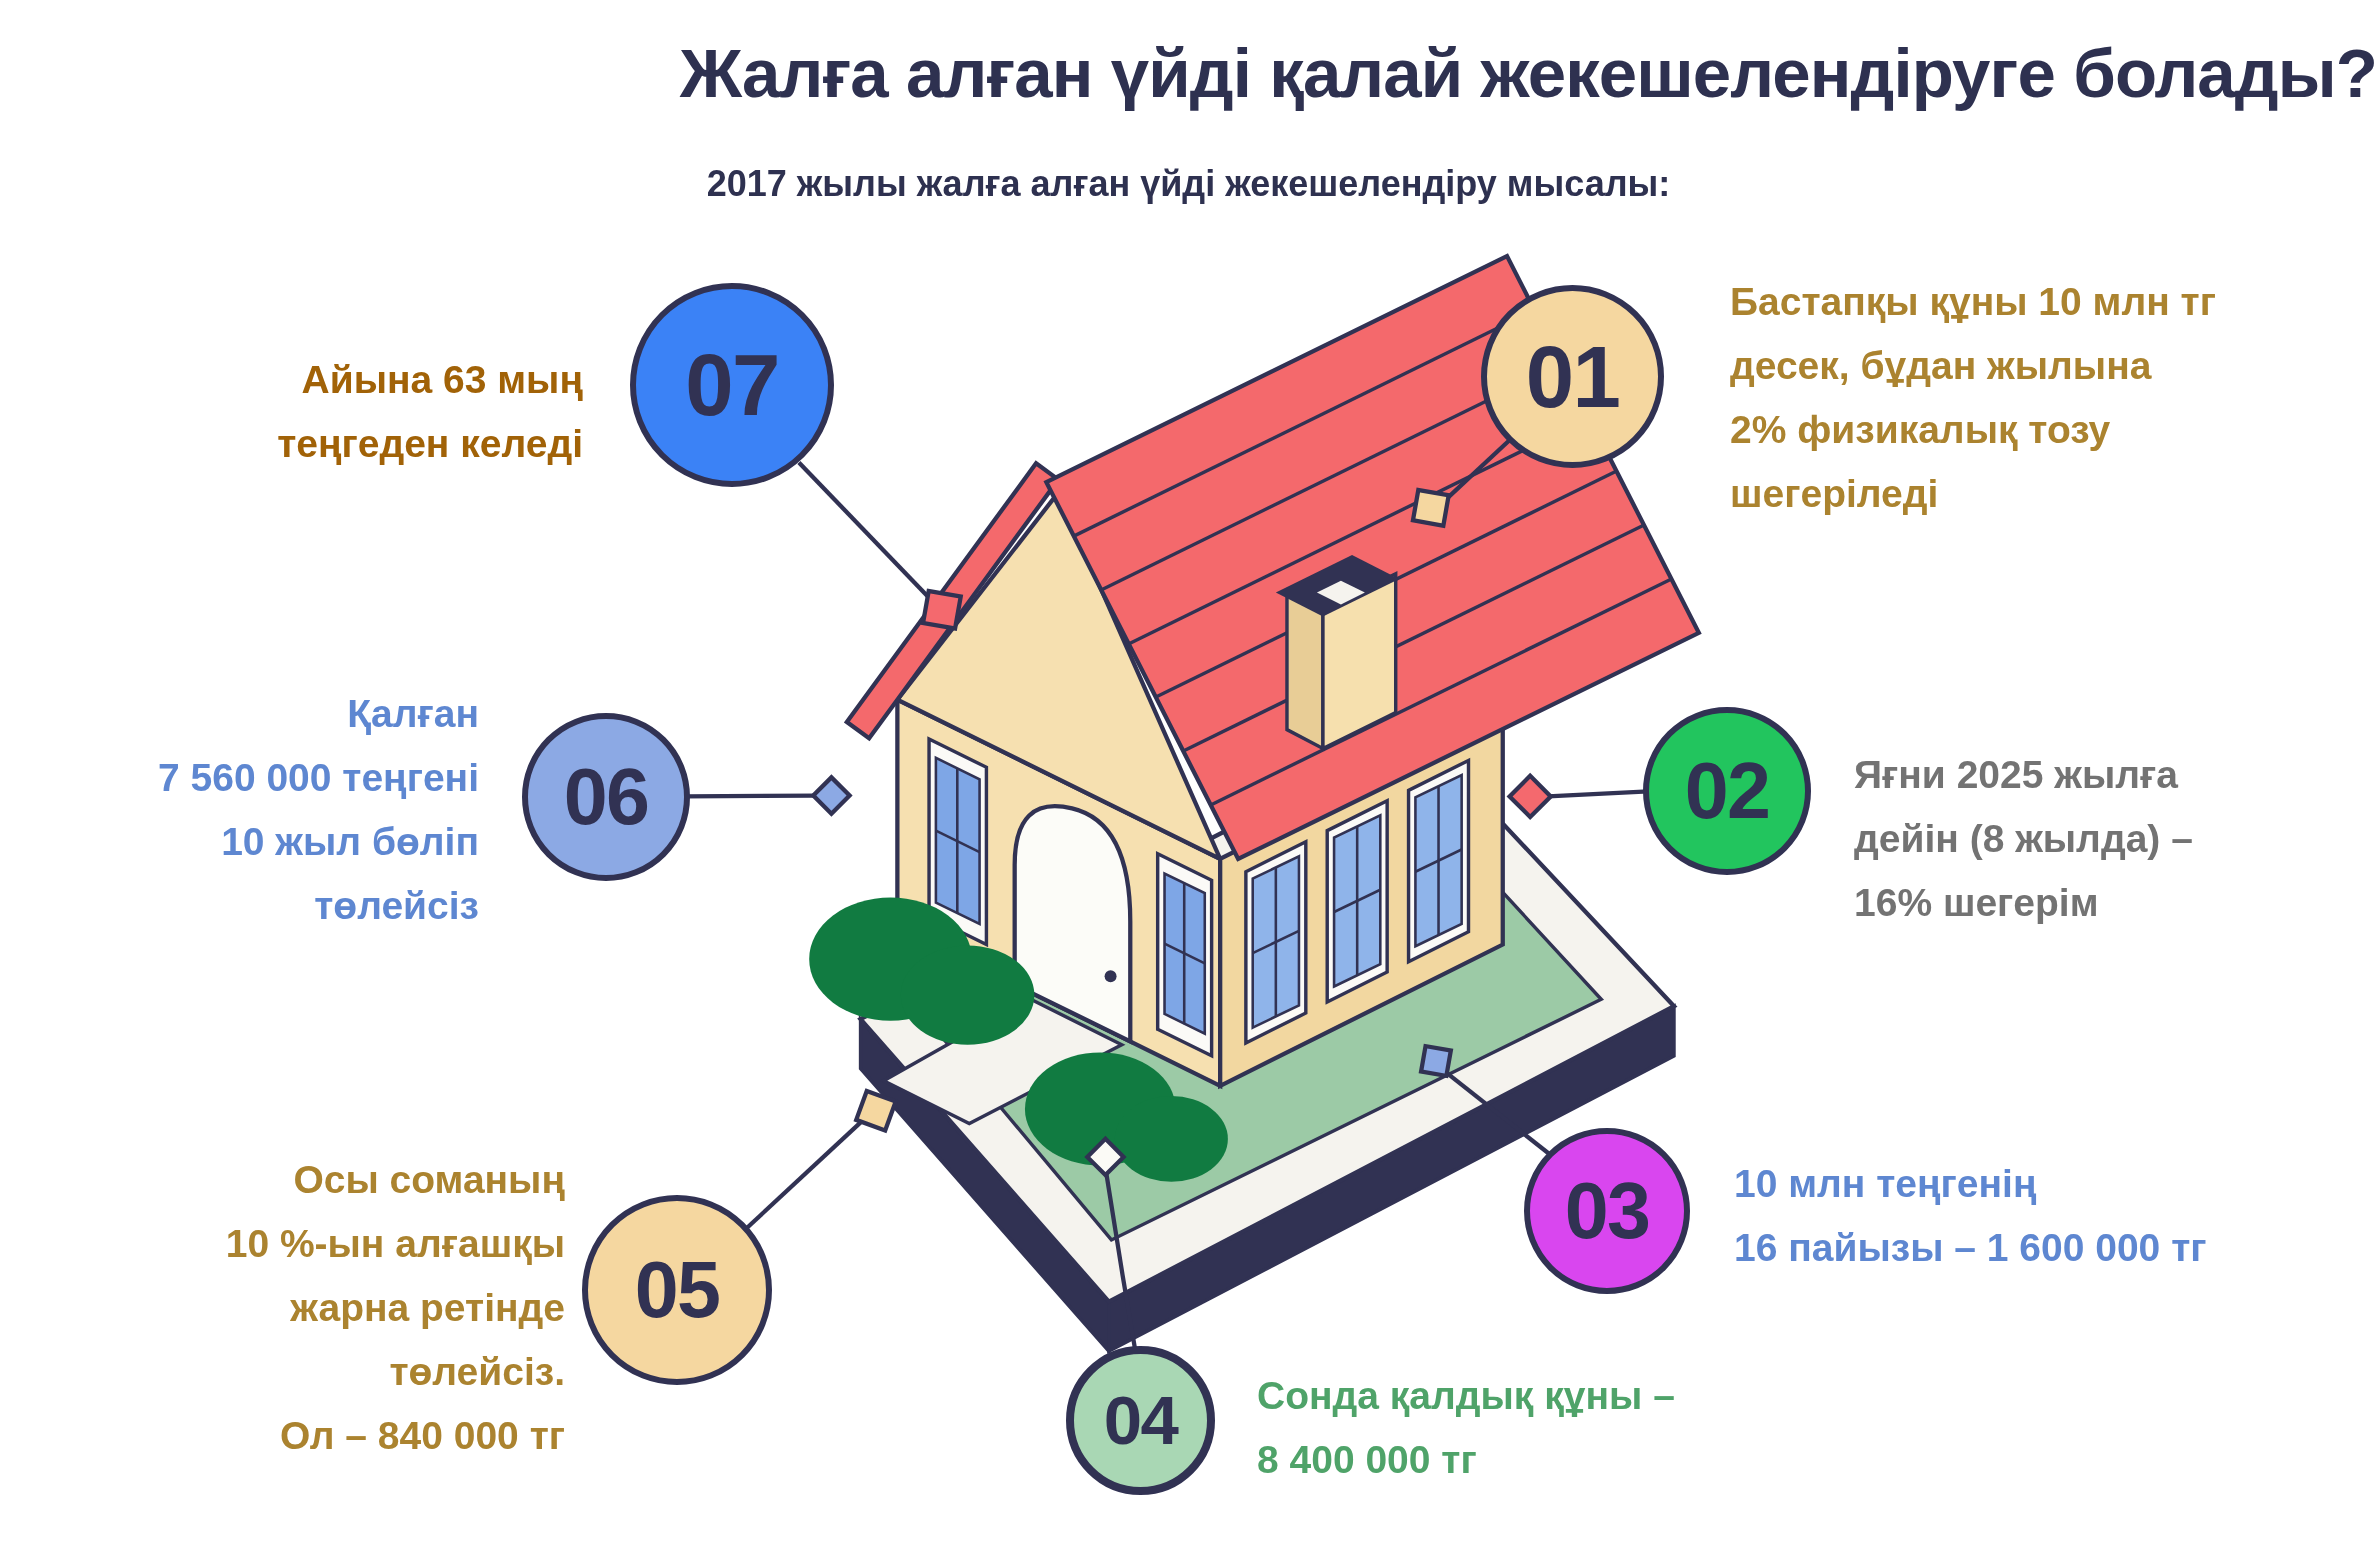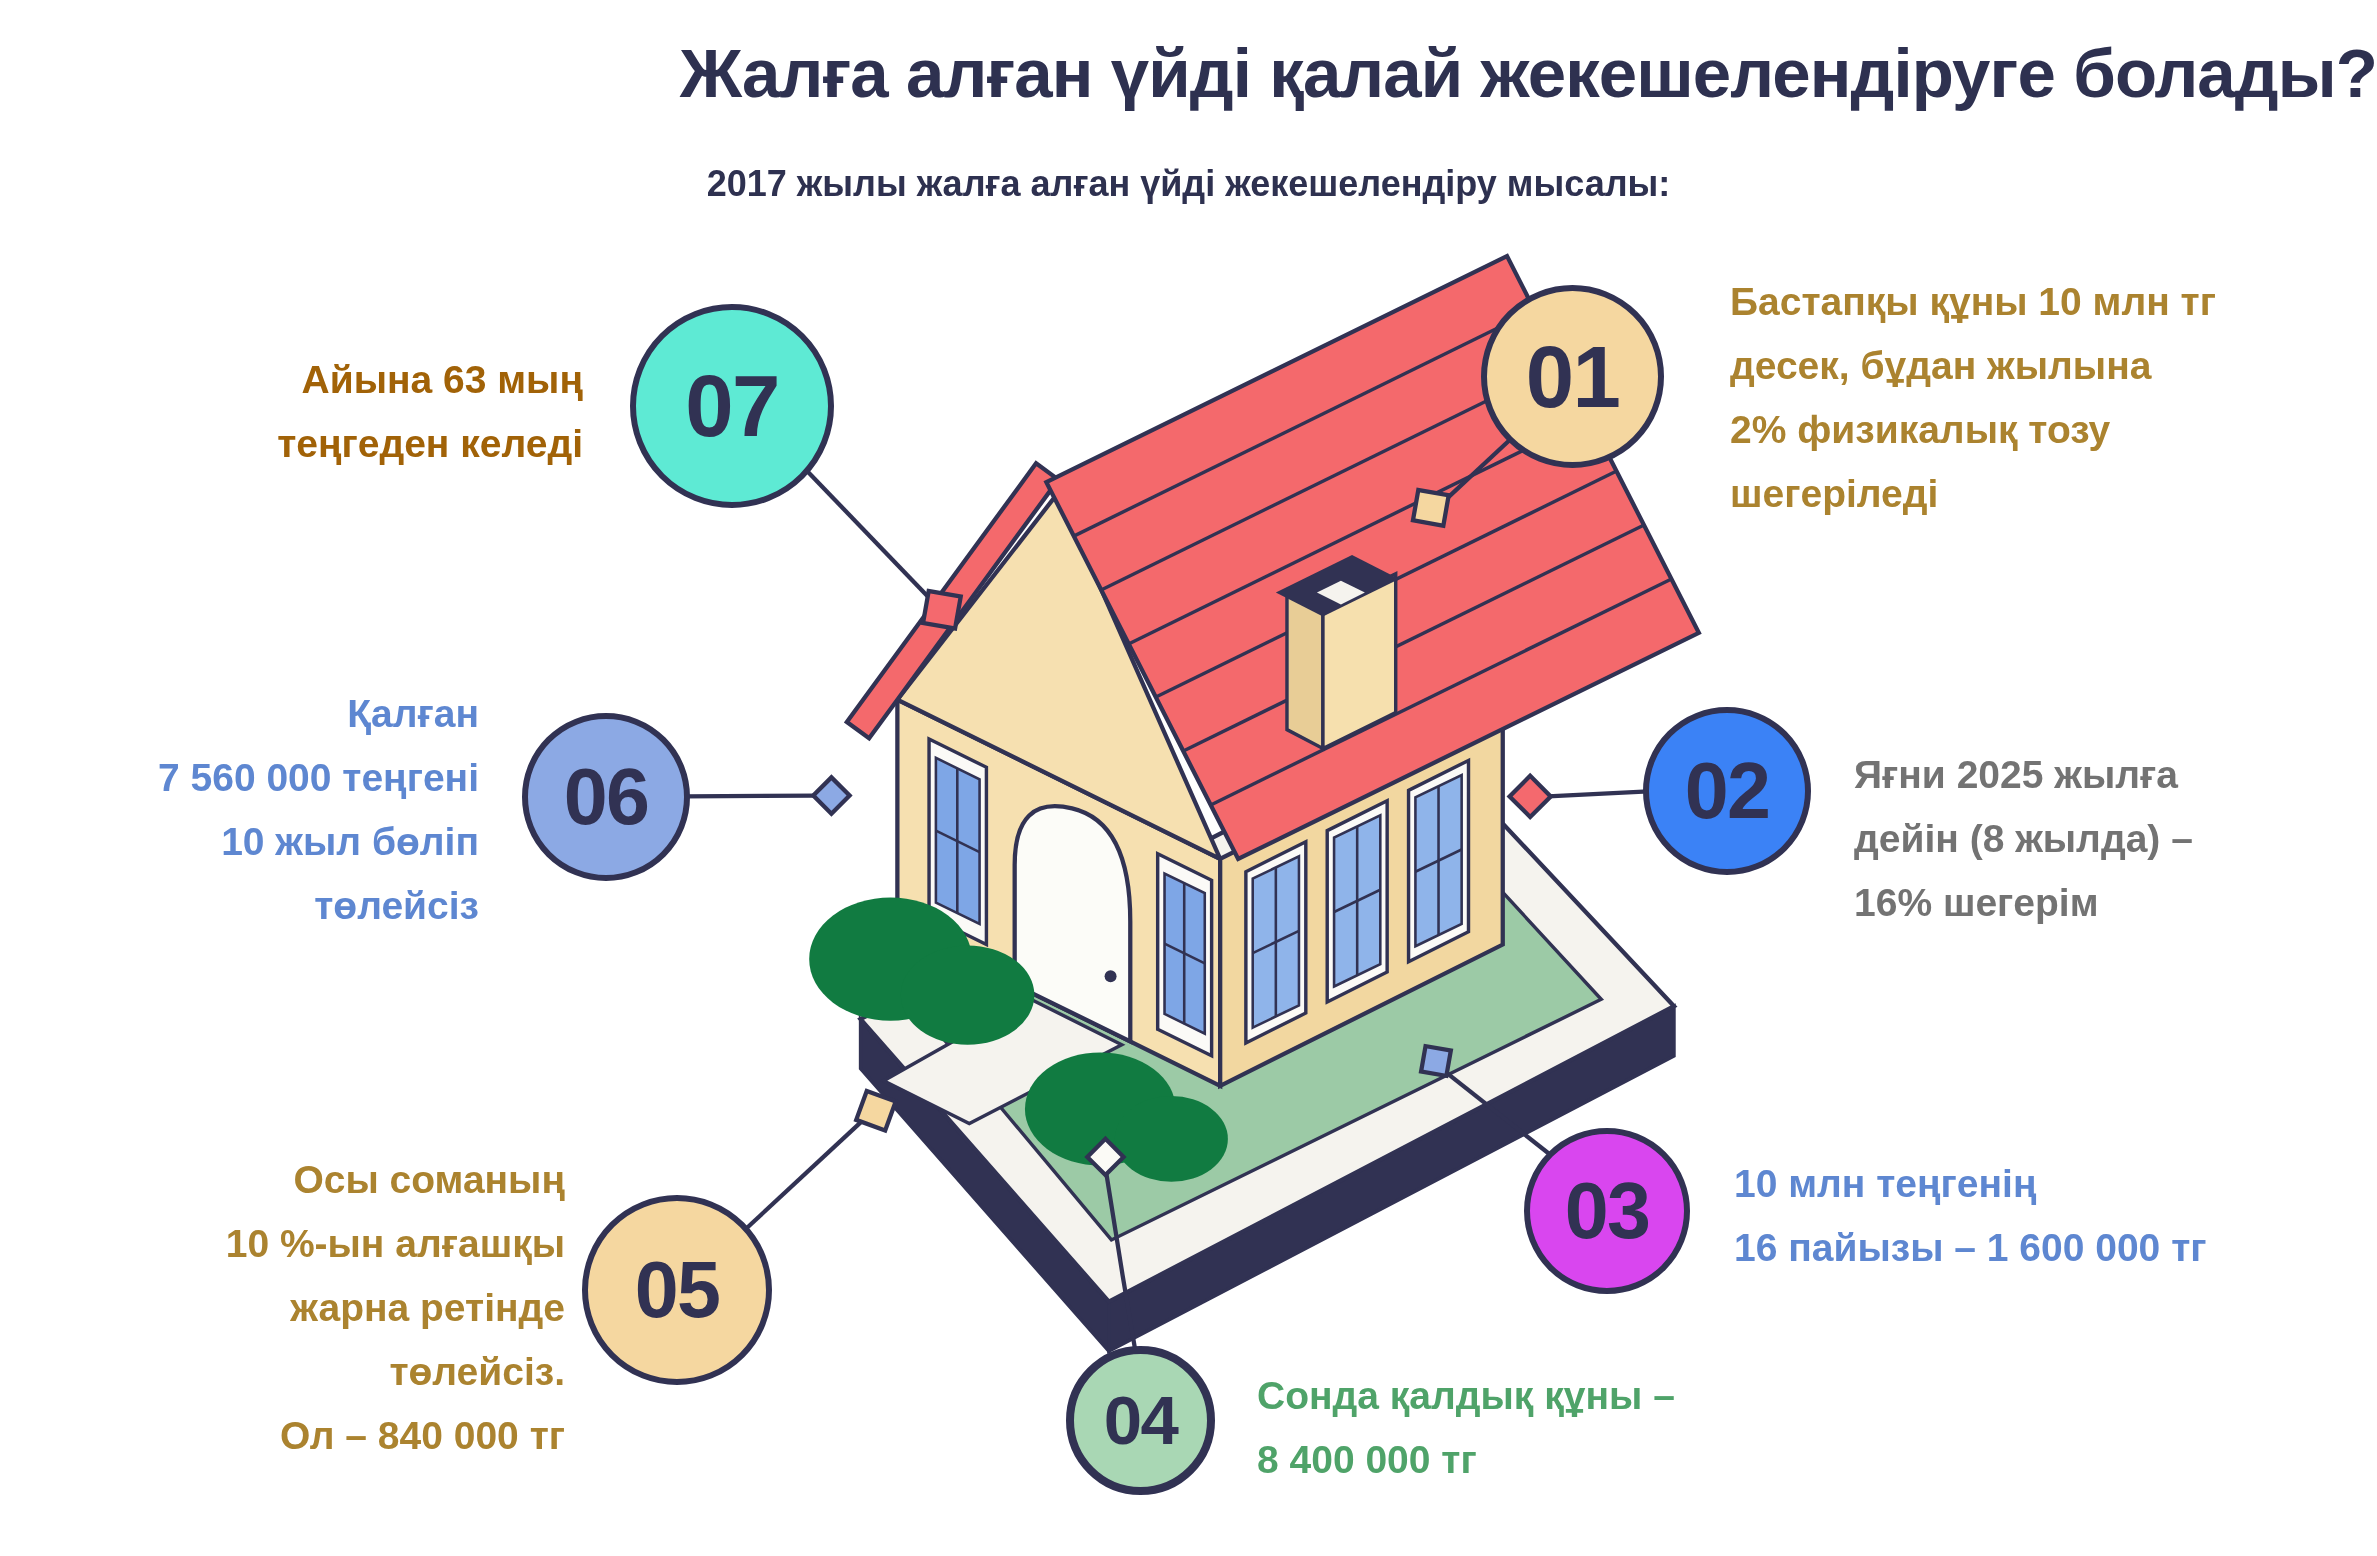--- a/index.html
+++ b/index.html
@@ -140,36 +140,36 @@
   </g>
 </svg>
 
 <div id="content" class="layer">
   <div class="title">Жалға алған үйді қалай жекешелендіруге болады?</div>
   <div class="subtitle">2017 жылы жалға алған үйді жекешелендіру мысалы:</div>
 
   <div class="step-circle" style="left: 1481px; top: 285px; width: 183px; height: 183px; font-size: 87px; background: rgb(245, 215, 160);">
     <span>01</span>
   </div>
-  <div class="step-circle" style="left: 1643px; top: 707px; width: 168px; height: 168px; font-size: 79px; background: #3b82f6;">
+  <div class="step-circle" style="left: 1643px; top: 707px; width: 168px; height: 168px; font-size: 79px; background: #22c55e;">
     <span>02</span>
   </div>
   <div class="step-circle" style="left: 1524px; top: 1128px; width: 166px; height: 166px; font-size: 79px; background: #d946ef;">
     <span>03</span>
   </div>
   <div class="step-circle" style="left: 1066px; top: 1346px; width: 149px; height: 149px; font-size: 69px; border-width: 8.6px; background: rgb(169, 215, 180);">
     <span>04</span>
   </div>
   <div class="step-circle" style="left: 582px; top: 1195px; width: 190px; height: 190px; font-size: 79px; background: rgb(245, 215, 160);">
     <span>05</span>
   </div>
   <div class="step-circle" style="left: 522px; top: 713px; width: 168px; height: 168px; font-size: 79px; background: rgb(140, 169, 228);">
     <span>06</span>
   </div>
-  <div class="step-circle" style="left: 630px; top: 304px; width: 204px; height: 204px; font-size: 87px; background: #5eead4;">
+  <div class="step-circle" style="left: 630px; top: 283px; width: 204px; height: 204px; font-size: 87px; background: #3b82f6;">
     <span>07</span>
   </div>
 
   <div class="step-text ta-l" style="left: 1730px; top: 270px; width: 625px; color: rgb(171, 131, 47);">Бастапқы құны 10 млн тг
 десек, бұдан жылына
 2% физикалық тозу
 шегеріледі</div>
   <div class="step-text ta-l" style="left: 1854px; top: 743px; width: 497px; color: #737373;">Яғни 2025 жылға
 дейін (8 жылда) –
 16% шегерім</div>

